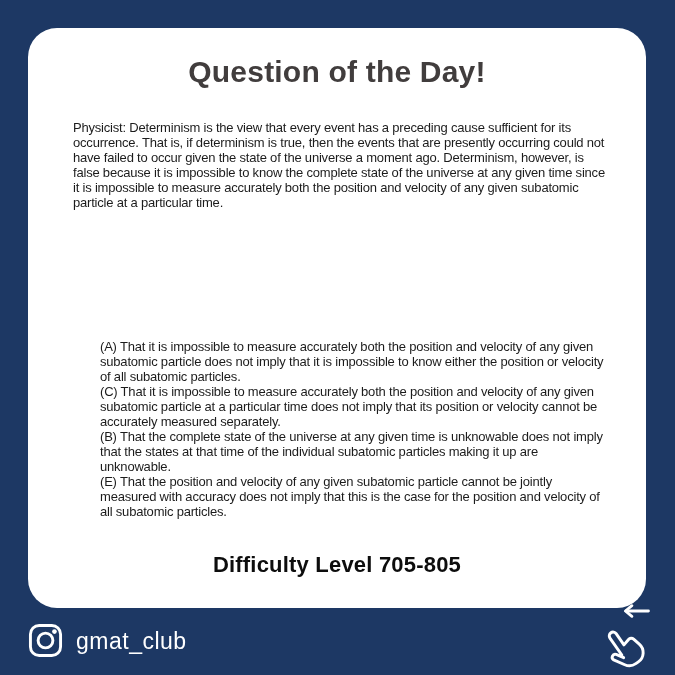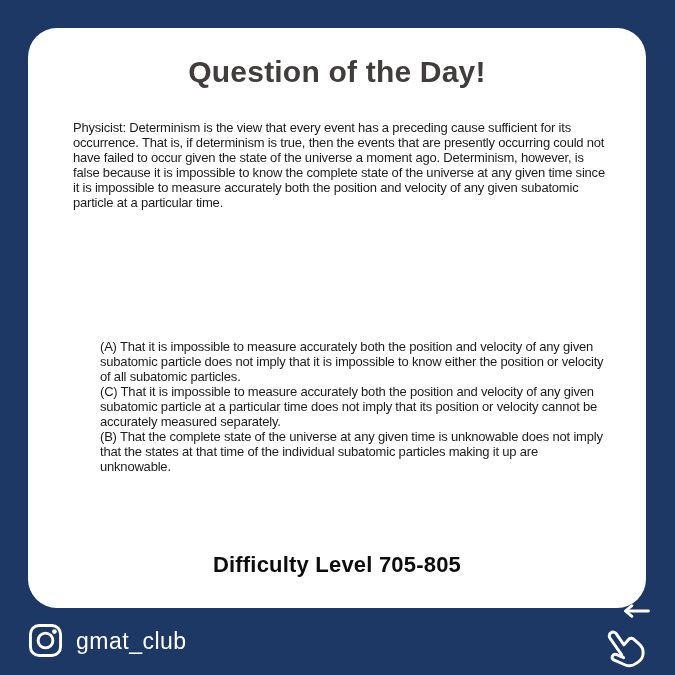--- a/index.html
+++ b/index.html
@@ -102,20 +102,21 @@
 </head>
 <body>
 
 <div class="card">
   <div class="title">Question of the Day!</div>
   <div class="passage">Physicist: Determinism is the view that every event has a preceding cause sufficient for its occurrence. That is, if determinism is true, then the events that are presently occurring could not have failed to occur given the state of the universe a moment ago. Determinism, however, is false because it is impossible to know the complete state of the universe at any given time since it is impossible to measure accurately both the position and velocity of any given subatomic particle at a particular time.</div>
   <div class="choices">
     <div>(A) That it is impossible to measure accurately both the position and velocity of any given subatomic particle does not imply that it is impossible to know either the position or velocity of all subatomic particles.</div>
     <div>(C) That it is impossible to measure accurately both the position and velocity of any given subatomic particle at a particular time does not imply that its position or velocity cannot be accurately measured separately.</div>
     <div>(B) That the complete state of the universe at any given time is unknowable does not imply that the states at that time of the individual subatomic particles making it up are unknowable.</div>
+    <div>(E) That the position and velocity of any given subatomic particle cannot be jointly measured with accuracy does not imply that this is the case for the position and velocity of all subatomic particles.</div>
   </div>
   <div class="difficulty">Difficulty Level 705-805</div>
 </div>
 
 <div class="footer">
   <span class="ig-icon">
     <svg width="35" height="35" viewBox="0 0 36 36">
       <rect x="2.5" y="2.5" width="31" height="31" rx="9" fill="none" stroke="#ffffff" stroke-width="3"></rect>
       <circle cx="18" cy="18" r="7.6" fill="none" stroke="#ffffff" stroke-width="3"></circle>
       <circle cx="27.2" cy="8.8" r="2.4" fill="#ffffff"></circle>

